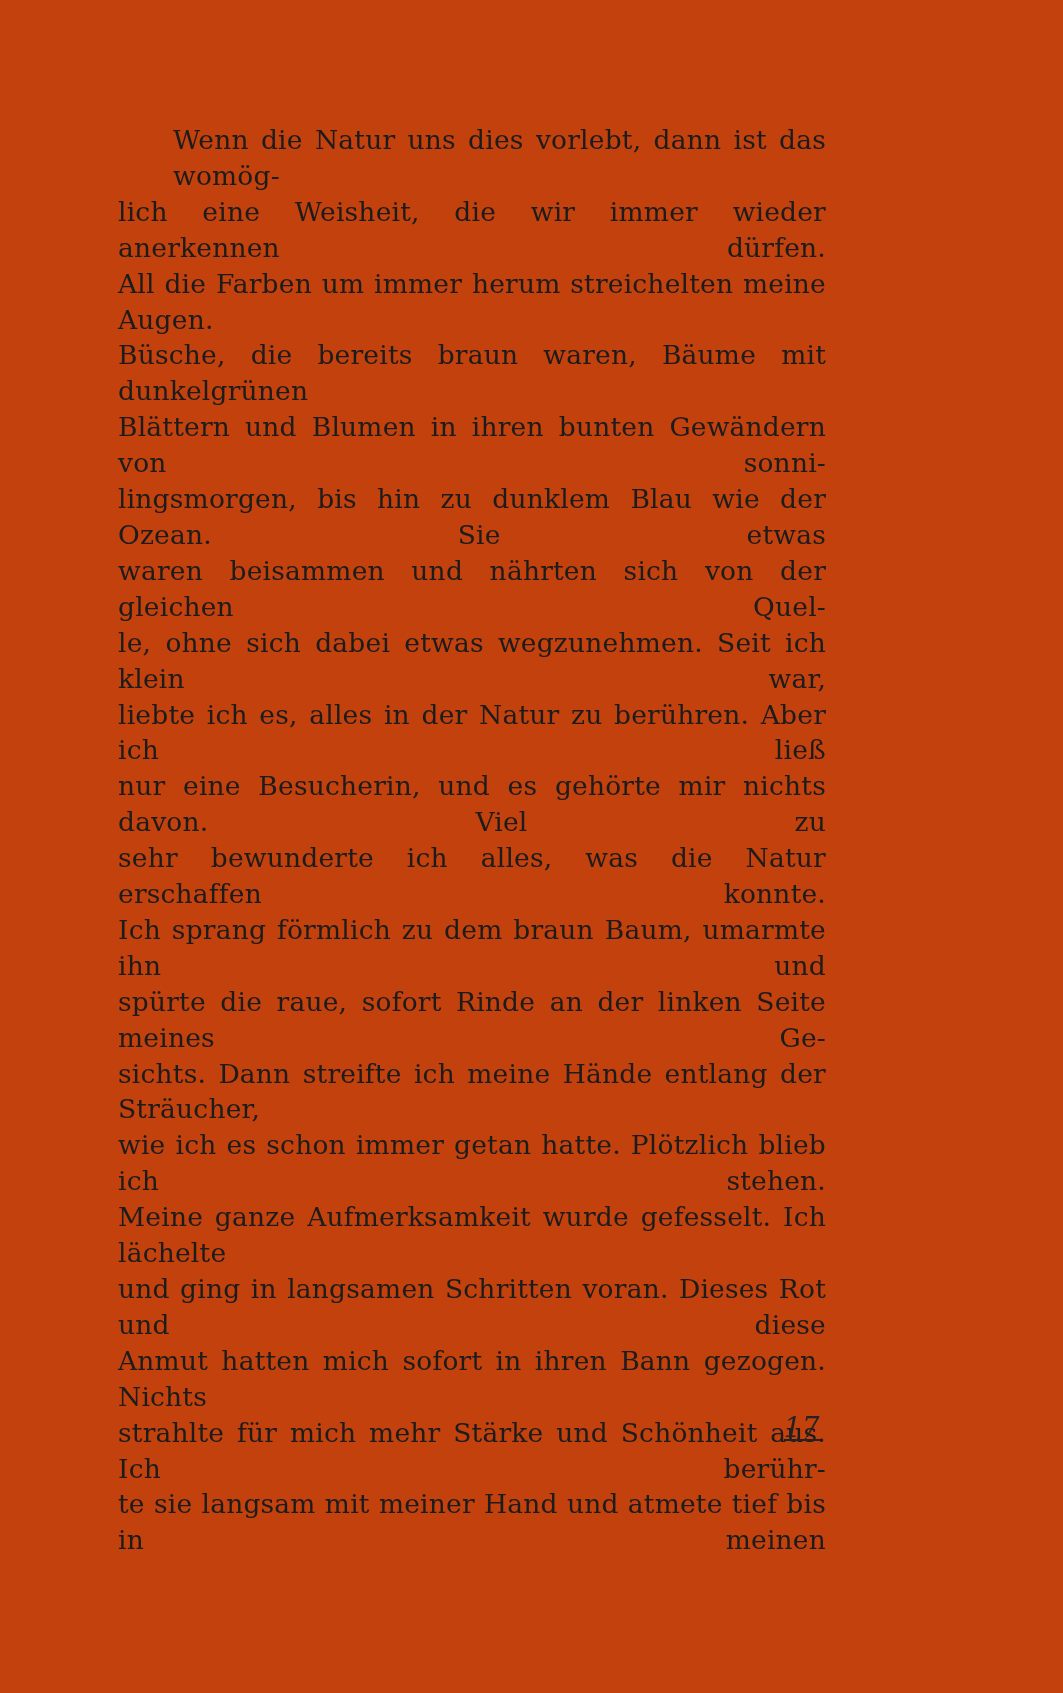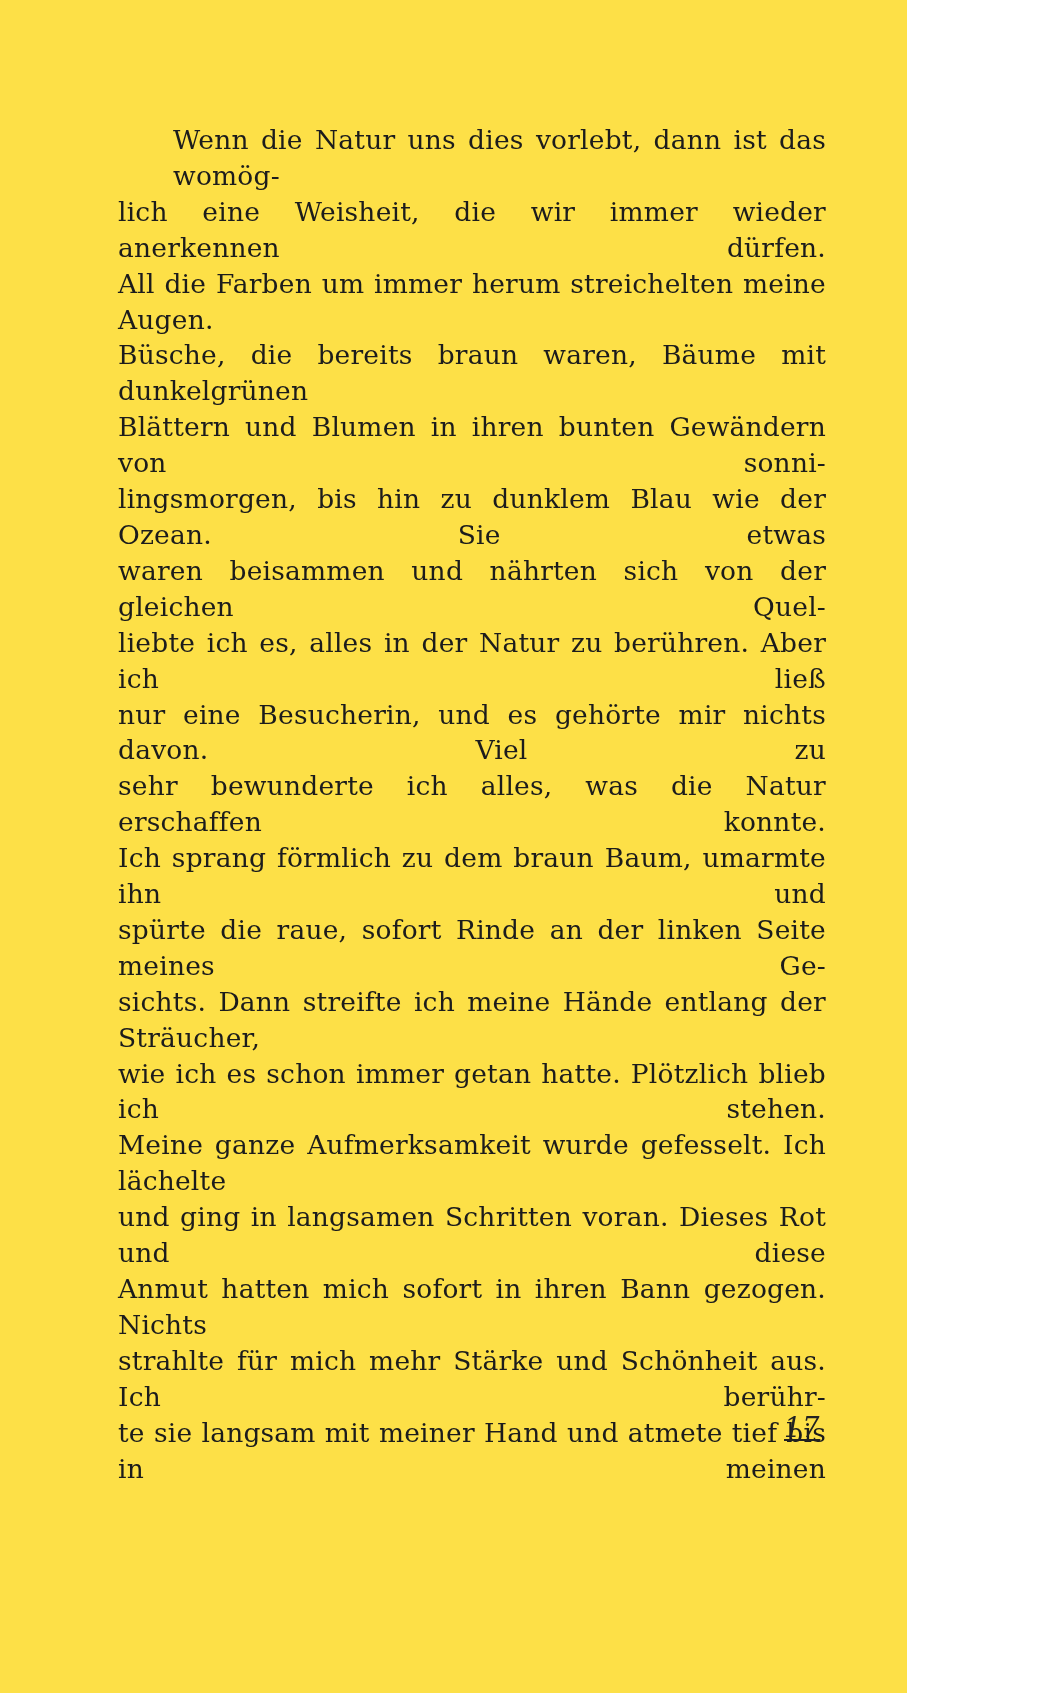--- a/index.html
+++ b/index.html
@@ -2,23 +2,23 @@
 <html><head>
 <meta charset="utf-8">
 <style>
   html, body {
     margin: 0;
     padding: 0;
     background: #ffffff;
   }
   .page {
     position: relative;
-    width: 907px;
+    width: 1063px;
     height: 1693px;
-    background: #fde047;
+    background: #c2410c;
     overflow: hidden;
     font-family: "DejaVu Serif", "Liberation Serif", serif;
     color: #1c1c1c;
   }
   .text-block {
     position: absolute;
     left: 118px;
     top: 122px;
     width: 708px;
     font-size: 26.5px;
@@ -53,20 +53,21 @@
 <div class="page">
   <div class="text-block">
       <div class="paragraph">
         <div class="line indent">Wenn die Natur uns dies vorlebt, dann ist das womög-</div>
         <div class="line">lich eine Weisheit, die wir immer wieder anerkennen dürfen.</div>
         <div class="line">All die Farben um immer herum streichelten meine Augen.</div>
         <div class="line">Büsche, die bereits braun waren, Bäume mit dunkelgrünen</div>
         <div class="line">Blättern und Blumen in ihren bunten Gewändern von sonni-</div>
         <div class="line">lingsmorgen, bis hin zu dunklem Blau wie der Ozean. Sie etwas</div>
         <div class="line">waren beisammen und nährten sich von der gleichen Quel-</div>
+        <div class="line">le, ohne sich dabei etwas wegzunehmen. Seit ich klein war,</div>
         <div class="line">liebte ich es, alles in der Natur zu berühren. Aber ich ließ</div>
         <div class="line">nur eine Besucherin, und es gehörte mir nichts davon. Viel zu</div>
         <div class="line">sehr bewunderte ich alles, was die Natur erschaffen konnte.</div>
         <div class="line">Ich sprang förmlich zu dem braun Baum, umarmte ihn und</div>
         <div class="line">spürte die raue, sofort Rinde an der linken Seite meines Ge-</div>
         <div class="line">sichts. Dann streifte ich meine Hände entlang der Sträucher,</div>
         <div class="line">wie ich es schon immer getan hatte. Plötzlich blieb ich stehen.</div>
         <div class="line">Meine ganze Aufmerksamkeit wurde gefesselt. Ich lächelte</div>
         <div class="line">und ging in langsamen Schritten voran. Dieses Rot und diese</div>
         <div class="line">Anmut hatten mich sofort in ihren Bann gezogen. Nichts</div>

